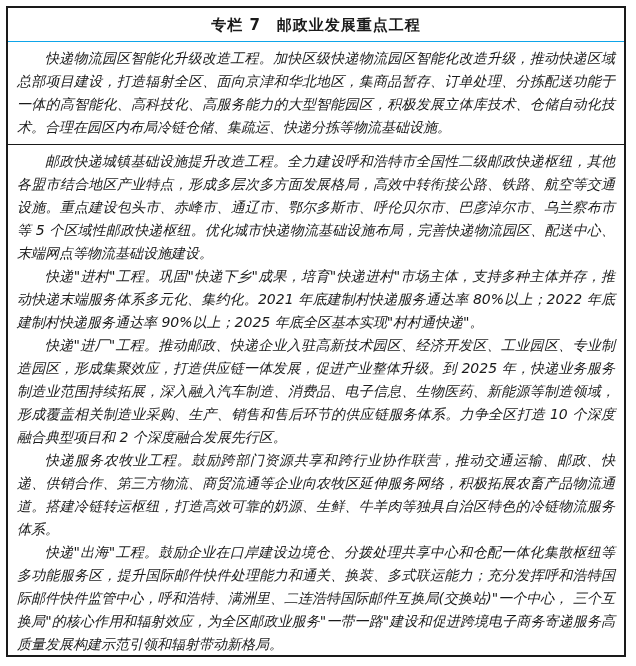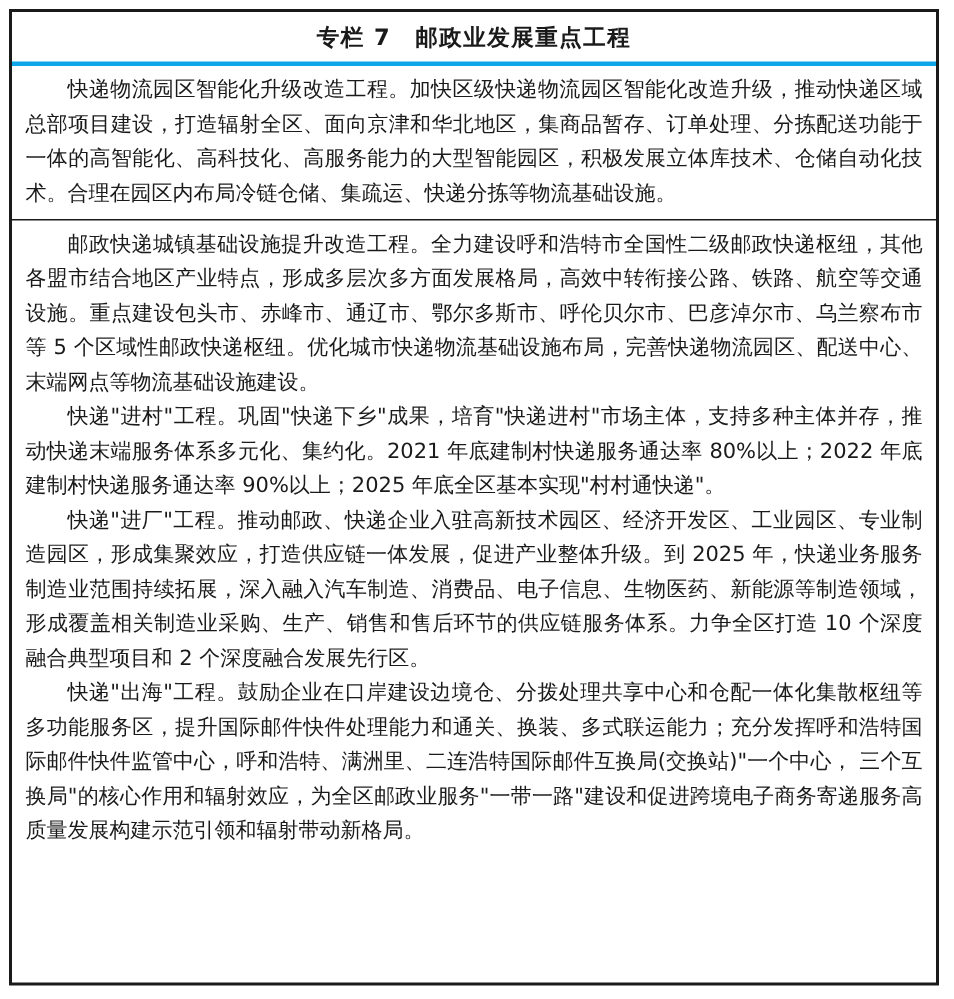--- a/index.html
+++ b/index.html
@@ -28,28 +28,29 @@
     background: #ffffff;
   }
   .column-title {
     flex: 0 0 auto;
     text-align: center;
     font-weight: bold;
     font-size: 15px;
     line-height: 15px;
     padding: 10px 0 8px 0;
     letter-spacing: 1px;
-    border-bottom: 3px solid #0ea5e9;
+    border-bottom: 1px solid #0ea5e9;
   }
   .column-section {
     padding: 5px 9px 5px 9px;
     font-size: 14px;
     line-height: 23px;
     text-align: justify;
     text-justify: inter-ideograph;
+    font-style: italic;
   }
   .column-section.divided {
     border-bottom: 1px solid #1a1a1a;
   }
   .column-section.grow {
     flex: 1 1 auto;
     overflow: hidden;
   }
   .column-section p {
     margin: 0;
@@ -65,16 +66,17 @@
   <div class="column-title">专栏 7　邮政业发展重点工程</div>
 
   <div class="column-section divided">
     <p>快递物流园区智能化升级改造工程。加快区级快递物流园区智能化改造升级，推动快递区域总部项目建设，打造辐射全区、面向京津和华北地区，集商品暂存、订单处理、分拣配送功能于一体的高智能化、高科技化、高服务能力的大型智能园区，积极发展立体库技术、仓储自动化技术。合理在园区内布局冷链仓储、集疏运、快递分拣等物流基础设施。</p>
   </div>
 
   <div class="column-section grow">
     <p>邮政快递城镇基础设施提升改造工程。全力建设呼和浩特市全国性二级邮政快递枢纽，其他各盟市结合地区产业特点，形成多层次多方面发展格局，高效中转衔接公路、铁路、航空等交通设施。重点建设包头市、赤峰市、通辽市、鄂尔多斯市、呼伦贝尔市、巴彦淖尔市、乌兰察布市等 5 个区域性邮政快递枢纽。优化城市快递物流基础设施布局，完善快递物流园区、配送中心、末端网点等物流基础设施建设。</p>
     <p>快递"进村"工程。巩固"快递下乡"成果，培育"快递进村"市场主体，支持多种主体并存，推动快递末端服务体系多元化、集约化。2021 年底建制村快递服务通达率 80%以上；2022 年底建制村快递服务通达率 90%以上；2025 年底全区基本实现"村村通快递"。</p>
     <p>快递"进厂"工程。推动邮政、快递企业入驻高新技术园区、经济开发区、工业园区、专业制造园区，形成集聚效应，打造供应链一体发展，促进产业整体升级。到 2025 年，快递业务服务制造业范围持续拓展，深入融入汽车制造、消费品、电子信息、生物医药、新能源等制造领域，形成覆盖相关制造业采购、生产、销售和售后环节的供应链服务体系。力争全区打造 10 个深度融合典型项目和 2 个深度融合发展先行区。</p>
+    <p>快递服务农牧业工程。鼓励跨部门资源共享和跨行业协作联营，推动交通运输、邮政、快递、供销合作、第三方物流、商贸流通等企业向农牧区延伸服务网络，积极拓展农畜产品物流通道。搭建冷链转运枢纽，打造高效可靠的奶源、生鲜、牛羊肉等独具自治区特色的冷链物流服务体系。</p>
     <p>快递"出海"工程。鼓励企业在口岸建设边境仓、分拨处理共享中心和仓配一体化集散枢纽等多功能服务区，提升国际邮件快件处理能力和通关、换装、多式联运能力；充分发挥呼和浩特国际邮件快件监管中心，呼和浩特、满洲里、二连浩特国际邮件互换局(交换站)"一个中心， 三个互换局"的核心作用和辐射效应，为全区邮政业服务"一带一路"建设和促进跨境电子商务寄递服务高质量发展构建示范引领和辐射带动新格局。</p>
   </div>
 
 </div>
 
 </body></html>

